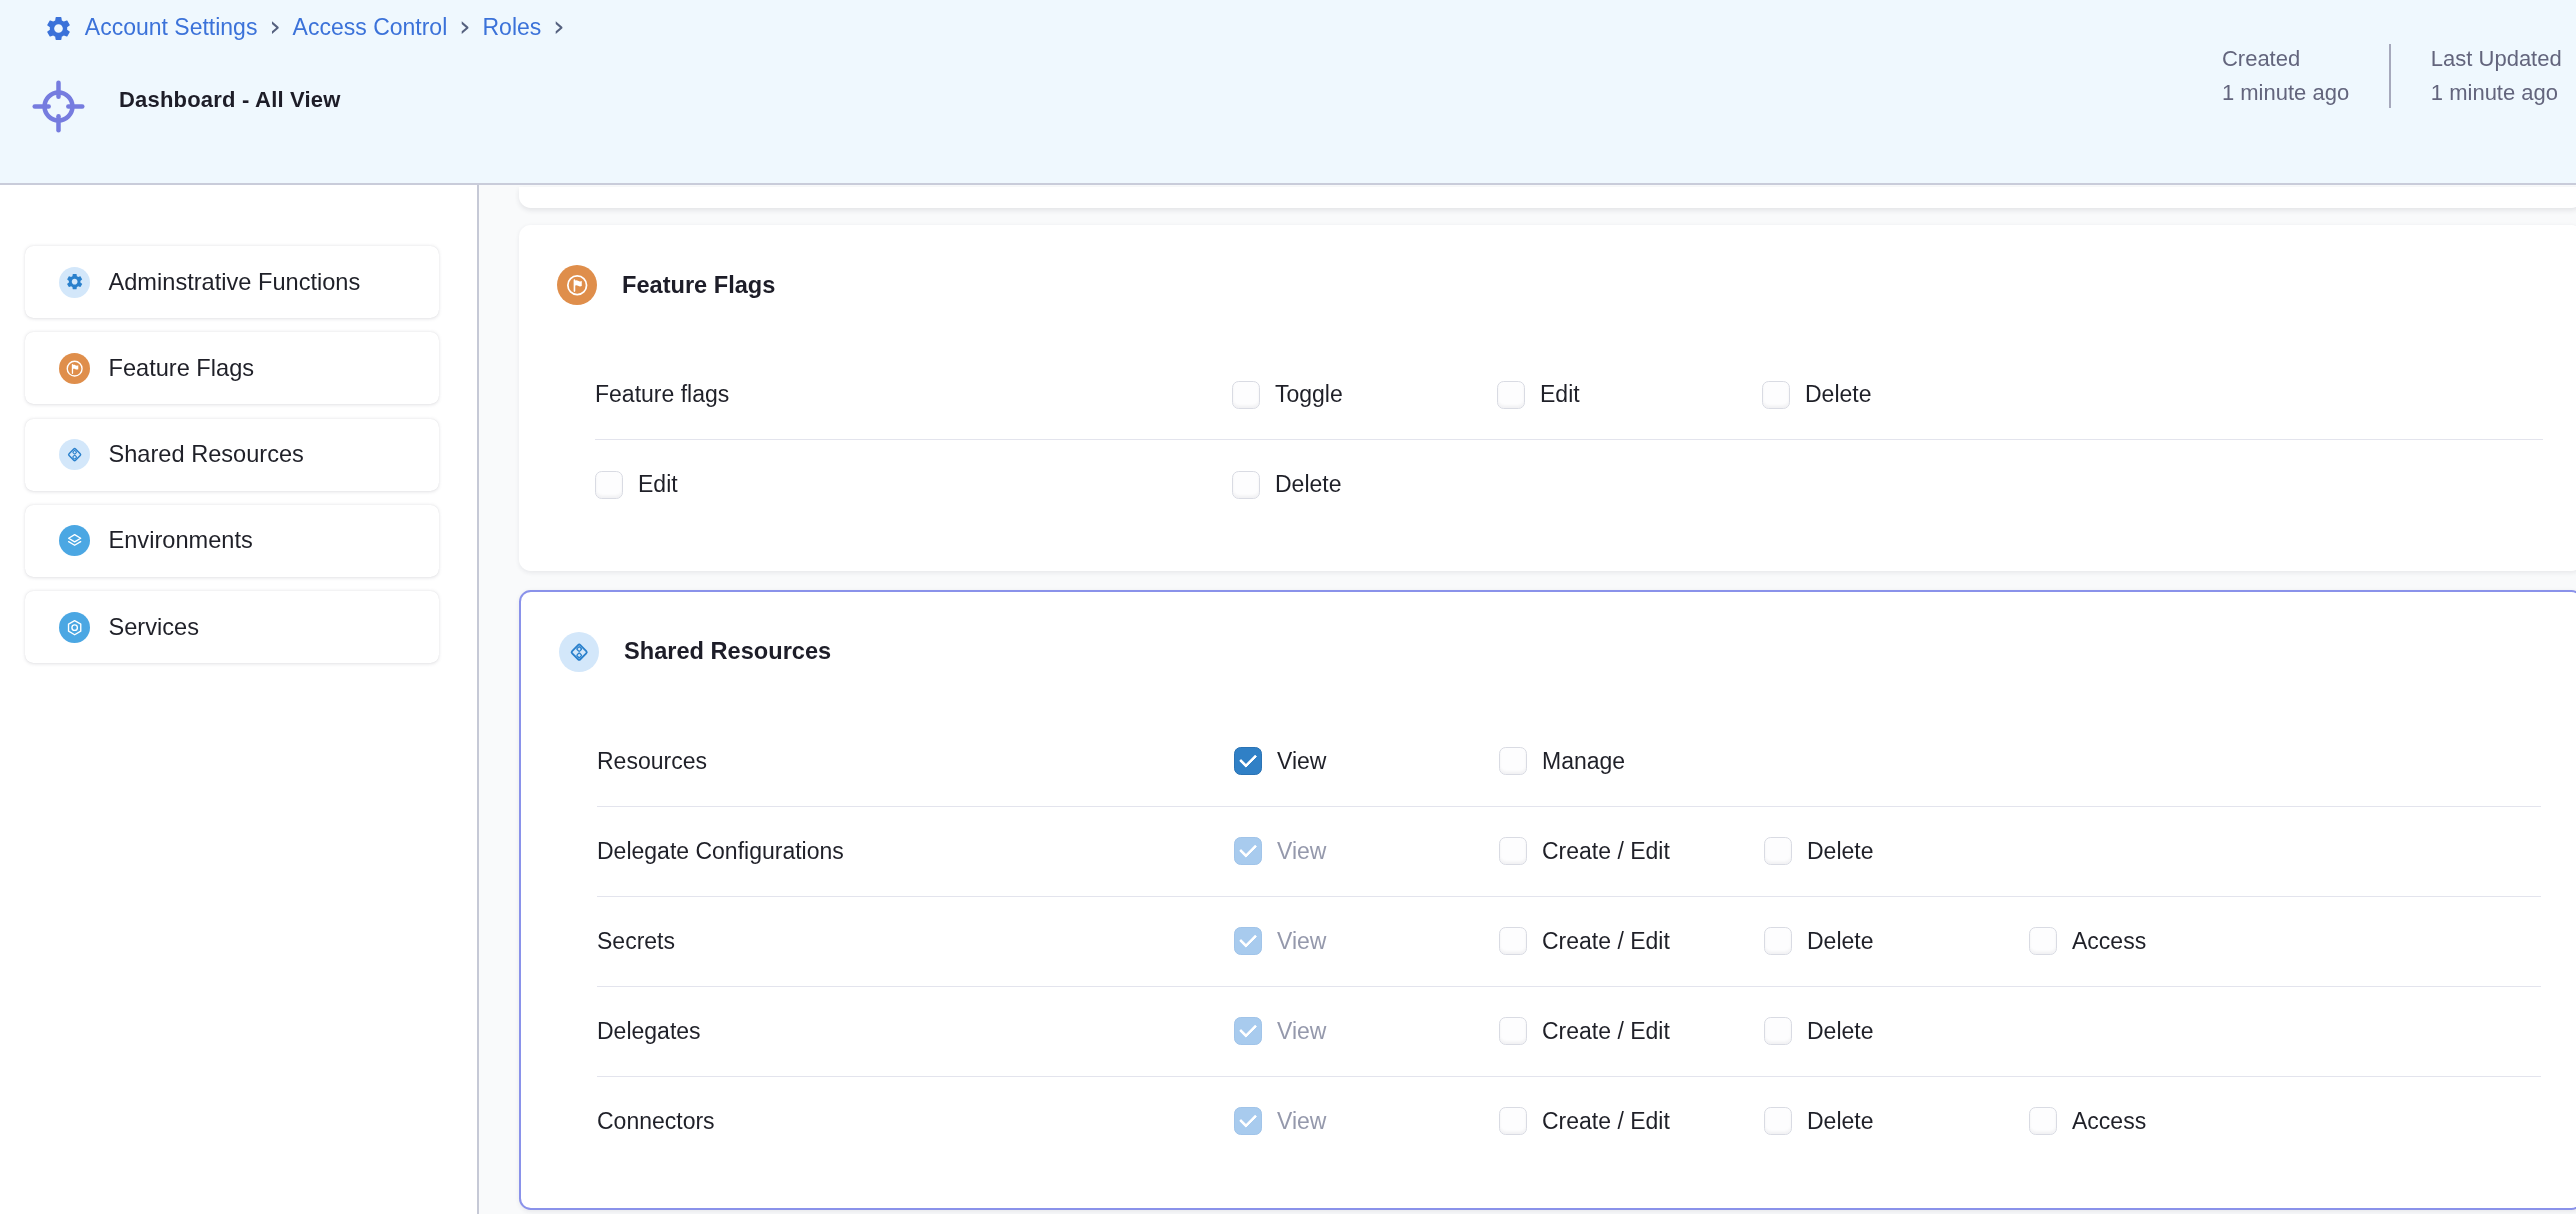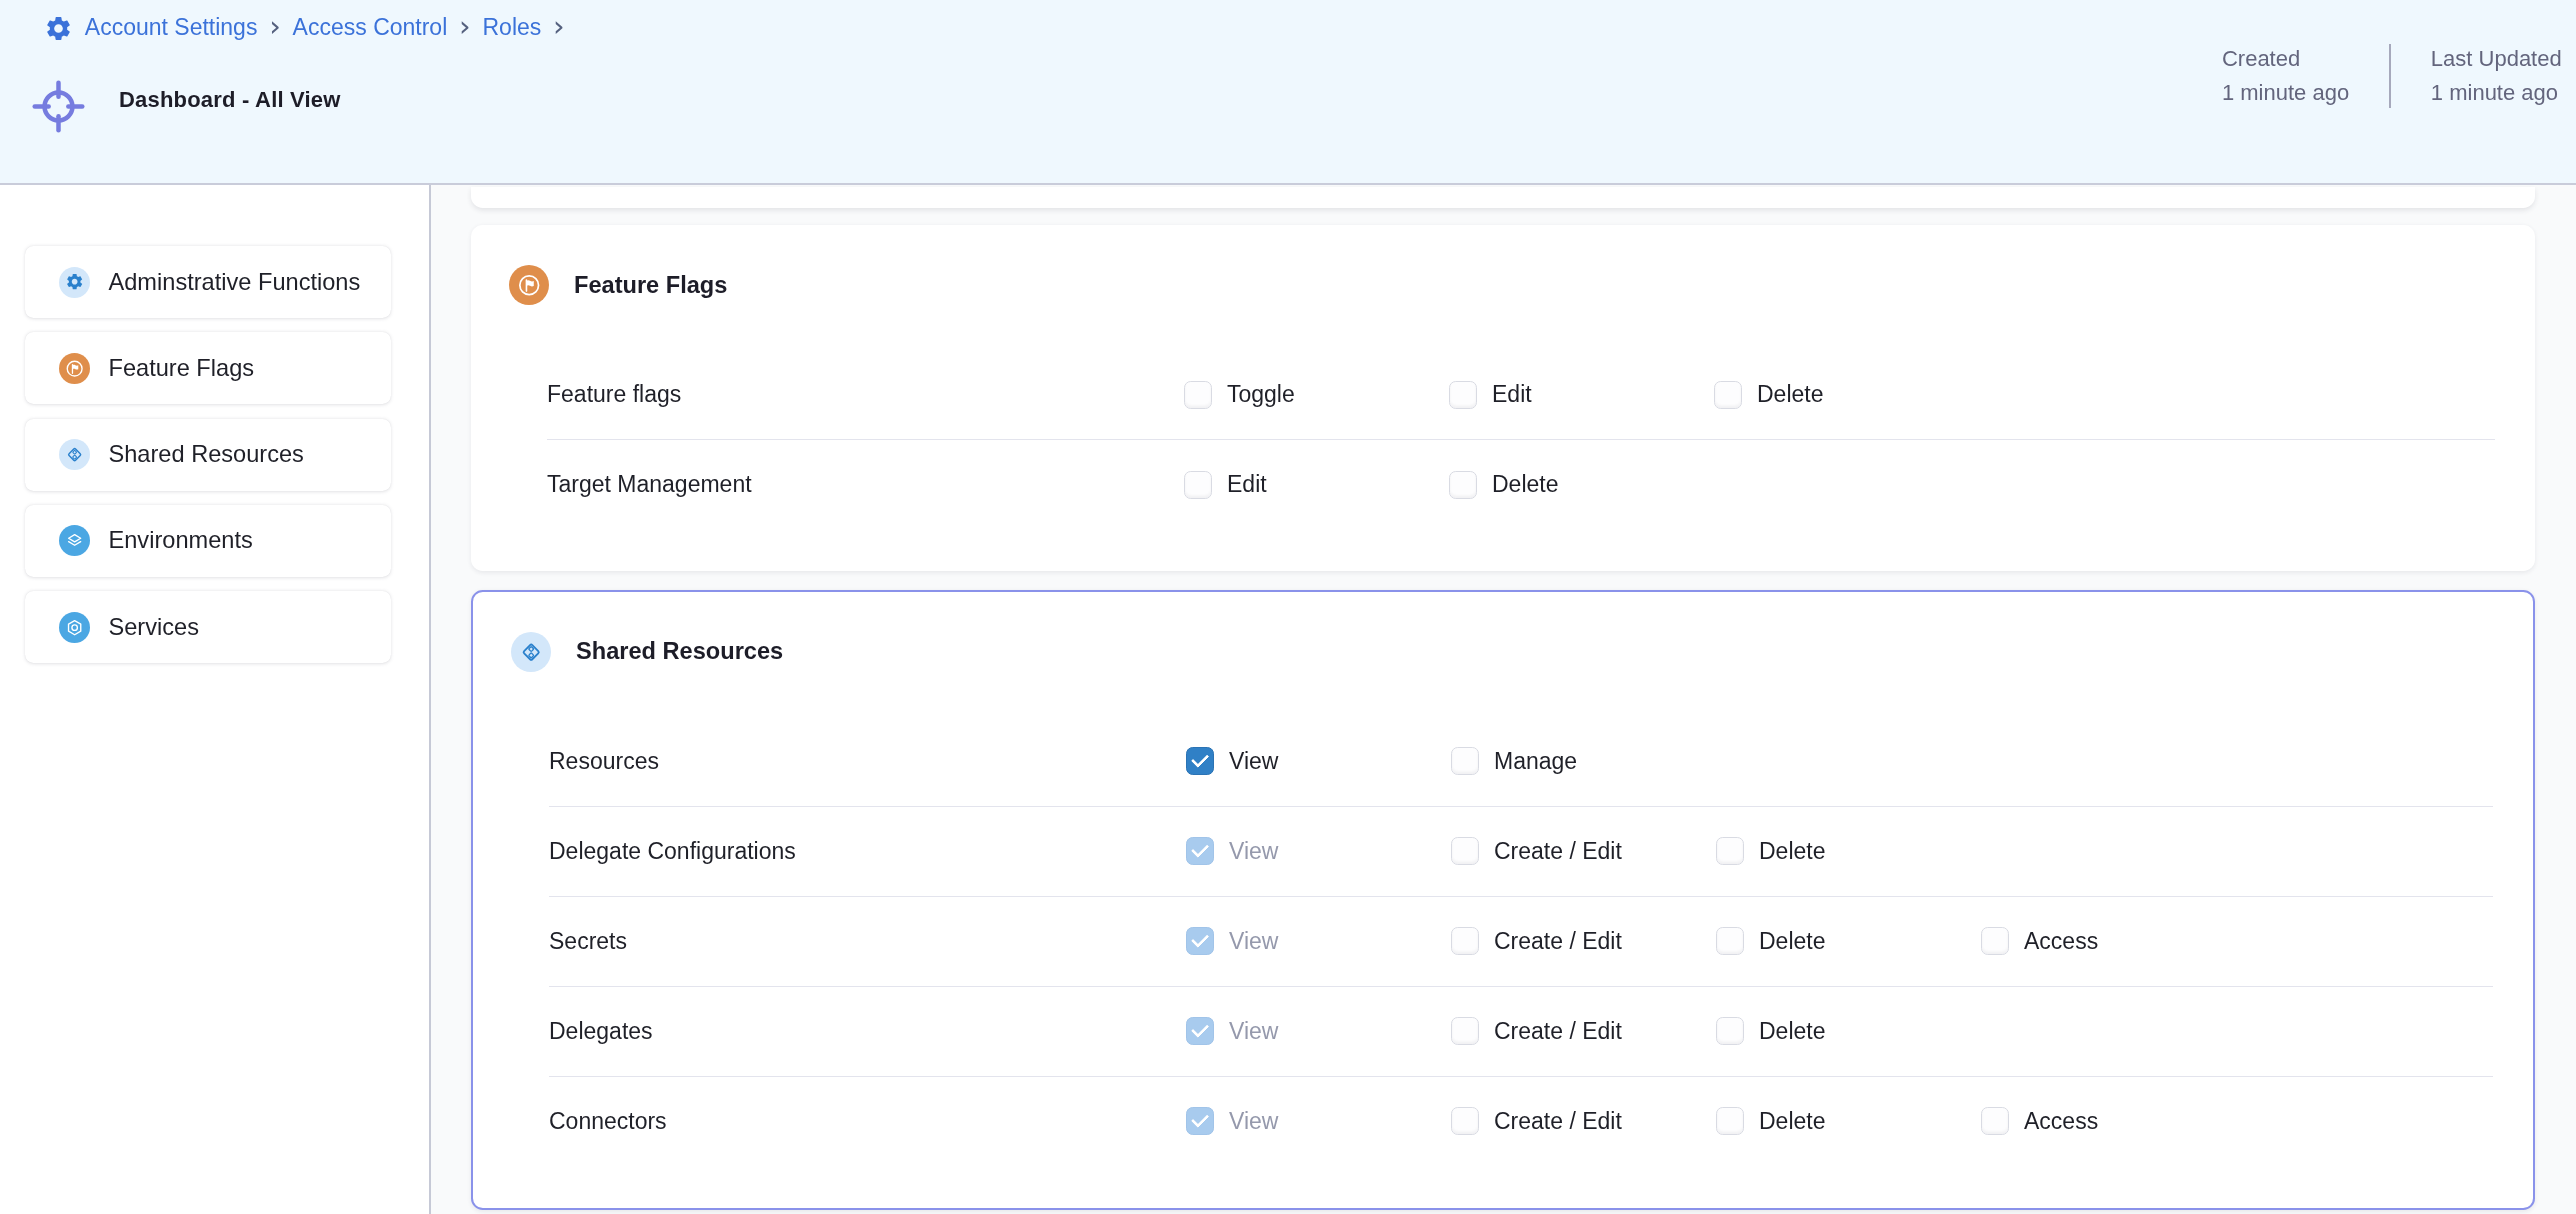--- a/index.html
+++ b/index.html
@@ -24,21 +24,21 @@
   .crumb{cursor:pointer;}
   .chev{color:#55617F;font-size:29px;line-height:1;margin:0 11.8px;transform:translateY(-1.7px);font-family:"DejaVu Sans",sans-serif;}
   .page-icon{position:absolute;left:29px;top:77px;width:59px;height:59px;}
   .page-title{position:absolute;left:119px;top:87px;font-size:22px;font-weight:700;color:#1D1D28;letter-spacing:0.2px;}
   .meta{position:absolute;right:14.3px;top:42px;display:flex;gap:40px;font-size:22px;color:#63657D;line-height:34px;}
   .meta-divider{width:1.7px;background:#A6A9BC;margin:1.7px 0;}
 
   
   .body-row{display:flex;flex:1;min-height:0;}
   .sidebar{
-    width:431px;flex-shrink:0;box-sizing:border-box;background:#ffffff;
+    width:479px;flex-shrink:0;box-sizing:border-box;background:#ffffff;
     border-right:2.5px solid #C6C9D6;padding-top:61px;
   }
   .sidebar-item{
     margin:0 38px 14.3px 25px;height:72px;box-sizing:border-box;
     display:flex;align-items:center;gap:18.5px;padding-left:34px;
     background:#fff;border-radius:8.4px;cursor:pointer;
     box-shadow:0 0.8px 3.4px rgba(96,97,112,0.18),0 0 0.8px rgba(40,41,61,0.10);
   }
   .sidebar-label{font-size:23.6px;color:#1F2028;}
 
@@ -209,21 +209,20 @@
               <div class="perm">
                 <span class="checkbox unchecked"></span>
                 <span class="perm-label">Edit</span>
               </div>
               <div class="perm">
                 <span class="checkbox unchecked"></span>
                 <span class="perm-label">Delete</span>
               </div>
             </div>
             <div class="perm-row">
-              <div class="row-label">Target Management</div>
               <div class="perm">
                 <span class="checkbox unchecked"></span>
                 <span class="perm-label">Edit</span>
               </div>
               <div class="perm">
                 <span class="checkbox unchecked"></span>
                 <span class="perm-label">Delete</span>
               </div>
             </div>
           </div>

